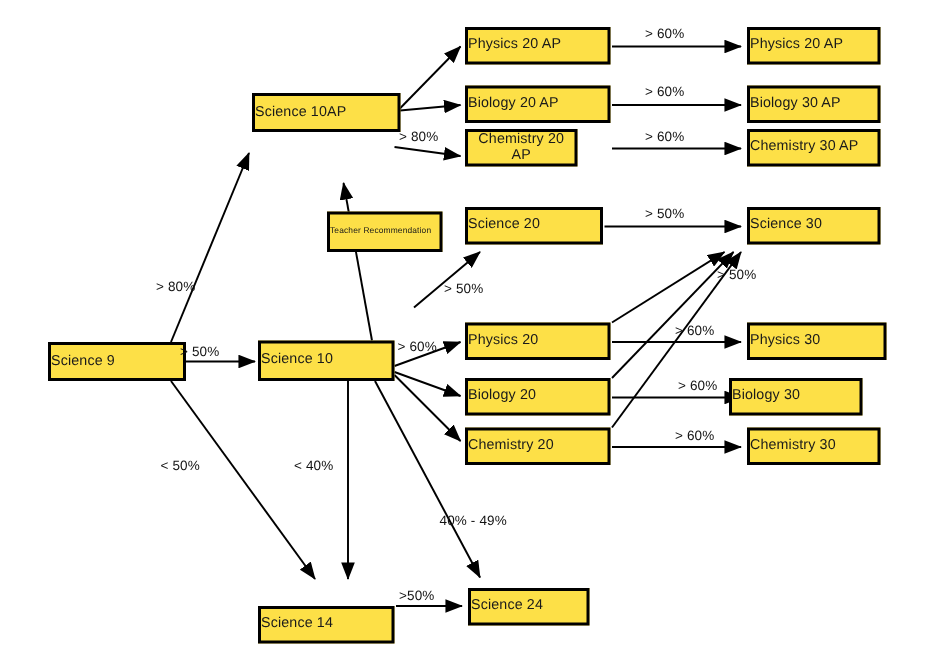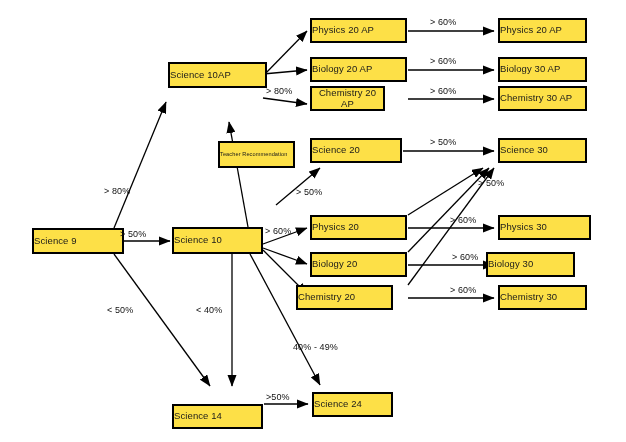--- a/index.html
+++ b/index.html
@@ -113,21 +113,21 @@
       </div>
       <div class="node" style="left: 310px; top: 138px; width: 92px; height: 25px;">
         <span>Science 20</span>
       </div>
       <div class="node" style="left: 310px; top: 215px; width: 97px; height: 25px;">
         <span>Physics 20</span>
       </div>
       <div class="node" style="left: 310px; top: 252px; width: 97px; height: 25px;">
         <span>Biology 20</span>
       </div>
-      <div class="node" style="left: 296px; top: 285px; width: 97px; height: 25px;">
+      <div class="node" style="left: 310px; top: 285px; width: 97px; height: 25px;">
         <span>Chemistry 20</span>
       </div>
       <div class="node" style="left: 498px; top: 18px; width: 89px; height: 25px;">
         <span>Physics 20 AP</span>
       </div>
       <div class="node" style="left: 498px; top: 57px; width: 89px; height: 25px;">
         <span>Biology 30 AP</span>
       </div>
       <div class="node" style="left: 498px; top: 86px; width: 89px; height: 25px;">
         <span>Chemistry 30 AP</span>

